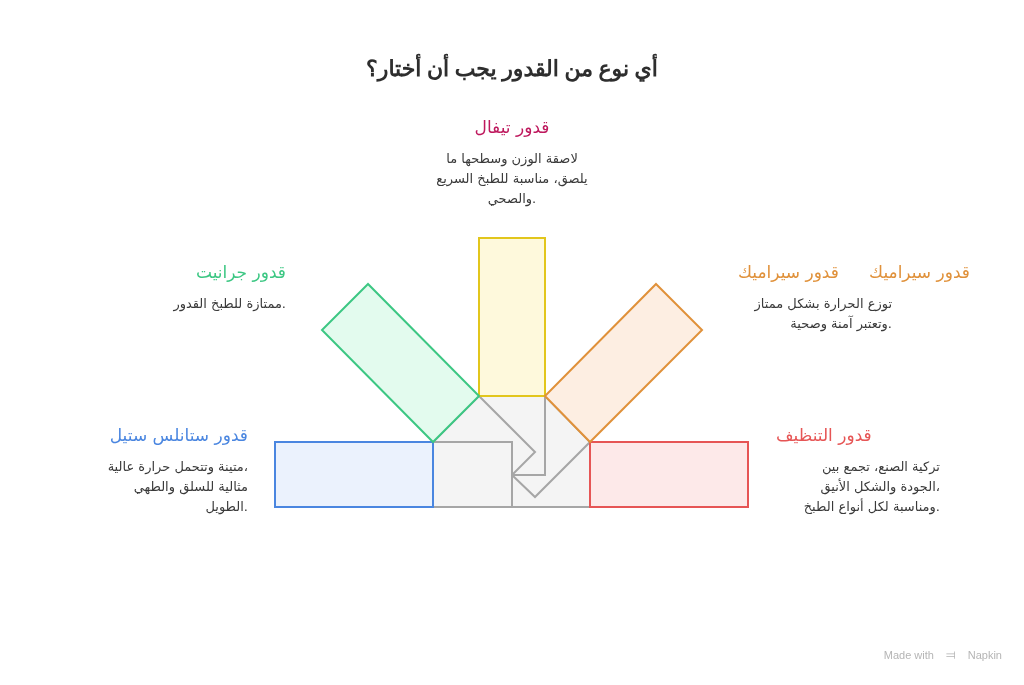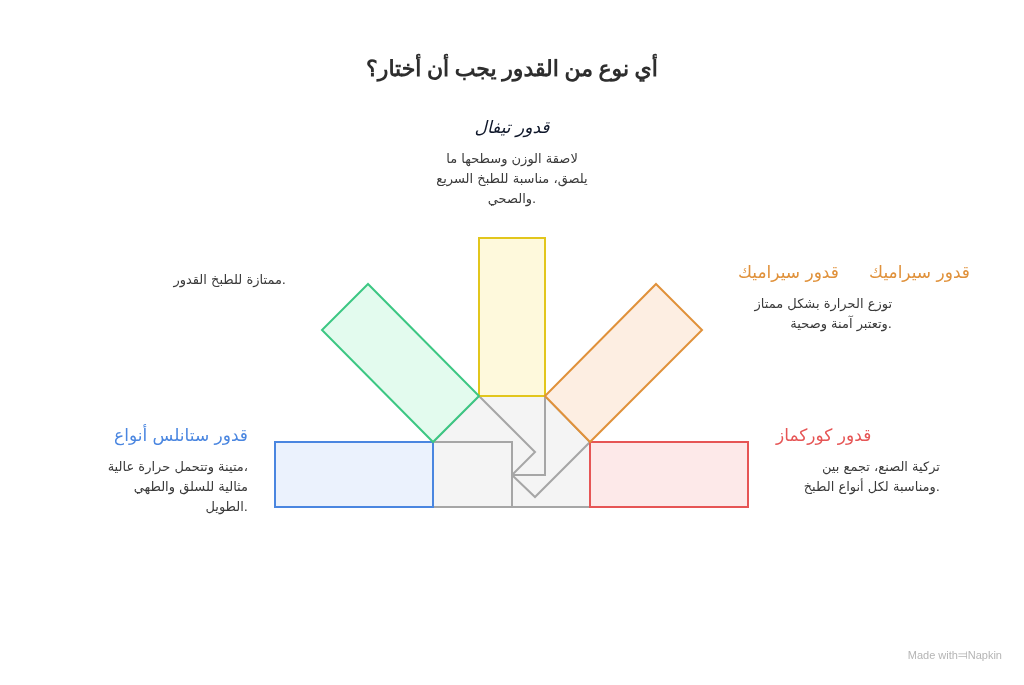--- a/index.html
+++ b/index.html
@@ -5,21 +5,21 @@
     html, body { margin: 0; padding: 0; background: #ffffff; }
     body { width: 1024px; height: 685px; position: relative; overflow: hidden;
            font-family: "DejaVu Sans", sans-serif; }
     .title { position: absolute; left: 0; top: 56px; width: 1024px; text-align: center;
              font-size: 22px; font-weight: bold; color: #2e2e2e; direction: rtl; font-family: Liberation Serif, serif; }
     .label { position: absolute; direction: rtl; }
     .label .head { font-size: 17px; line-height: 24px; }
     .label .desc { font-size: 13px; line-height: 20px; color: #3a3a3a; margin-top: 10px; }
     svg.diagram { position: absolute; left: 0; top: 0; }
     .footer { position: absolute; right: 22px; top: 647px; font-size: 11px; color: #b5b5b5;
-              font-family: "Liberation Sans", sans-serif; display: flex; align-items: center; gap: 0; }
+              font-family: "Liberation Sans", sans-serif; display: flex; align-items: center; gap: 12px; }
     .footer .logo { font-size: 13px; }
   </style>
 </head>
 <body>
 
 <div class="title">أي نوع من القدور يجب أن أختار؟</div>
 
 <svg class="diagram" width="1024" height="685" viewBox="0 0 1024 685">
 
   <polygon points="433,442 479,396 545,396 590,442 590,507 433,507" fill="#f4f4f4" stroke="#a6a6a6" stroke-width="2"></polygon>
@@ -33,29 +33,30 @@
   <rect x="590" y="442" width="158" height="65" fill="#fde9e9" stroke="#e65555" stroke-width="2"></rect>
 
   <rect x="479" y="238" width="66" height="158" fill="#fef9dc" stroke="#e2c61c" stroke-width="2"></rect>
 
   <polygon points="368,284 322,330 433,442 479,396" fill="#e3fbee" stroke="#3cc783" stroke-width="2"></polygon>
 
   <polygon points="656,284 702,330 590,442 545,396" fill="#fdeee2" stroke="#e0913a" stroke-width="2"></polygon>
 </svg>
 
 <div class="label" style="left:390px; top:115px; width:244px; text-align:center;">
-  <div class="head" style="color:#0f172a;font-style:italic;">قدور تيفال</div>
+  <div class="head" style="color:#be185d;">قدور تيفال</div>
   <div class="desc">
     <div>لاصقة الوزن وسطحها ما</div>
     <div>يلصق، مناسبة للطبخ السريع</div>
     <div>.والصحي</div>
   </div>
 </div>
 
 <div class="label" style="left:60px; top:260px; width:226px; text-align:right;">
+  <div class="head" style="color:#3cc783;">قدور جرانيت</div>
   <div class="desc">
     <div>.ممتازة للطبخ القدور</div>
   </div>
 </div>
 
 <div class="label" style="left:730px; top:260px; width:240px; text-align:right;">
   <div style="display:inline-block; text-align:left; direction:rtl;">
     <div class="head" style="color:#e0913a; text-align:left;">قدور سيراميك</div>
   </div>
   <div class="desc" style="width:162px; text-align:right; margin-right:auto; margin-left:0; position:relative; right:-78px;">
@@ -63,33 +64,34 @@
 </div>
 <div class="label" style="left:730px; top:294px; width:162px; text-align:right; font-size:13px; line-height:20px; color:#3a3a3a;">
   <div>توزع الحرارة بشكل ممتاز</div>
   <div>.وتعتبر آمنة وصحية</div>
 </div>
 <div class="label" style="left:738px; top:260px; font-size:17px; line-height:24px; color:#e0913a;">
   <span>قدور سيراميك</span>
 </div>
 
 <div class="label" style="left:40px; top:423px; width:208px; text-align:right;">
-  <div class="head" style="color:#4a86e0;">قدور ستانلس أنواع</div>
+  <div class="head" style="color:#4a86e0;">قدور ستانلس ستيل</div>
   <div class="desc">
     <div>،متينة وتتحمل حرارة عالية</div>
     <div>مثالية للسلق والطهي</div>
     <div>.الطويل</div>
   </div>
 </div>
 
 <div class="label" style="left:776px; top:423px; font-size:17px; line-height:24px; color:#e65555;">
-  <span>قدور كوركماز</span>
+  <span>قدور التنظيف</span>
 </div>
 <div class="label" style="left:770px; top:457px; width:170px; text-align:right; font-size:13px; line-height:20px; color:#3a3a3a;">
   <div>تركية الصنع، تجمع بين</div>
+  <div>،الجودة والشكل الأنيق</div>
   <div>.ومناسبة لكل أنواع الطبخ</div>
 </div>
 
 <div class="footer">
   <span>Made with</span>
   <span class="logo">⫤</span>
   <span>Napkin</span>
 </div>
 
 </body></html>

